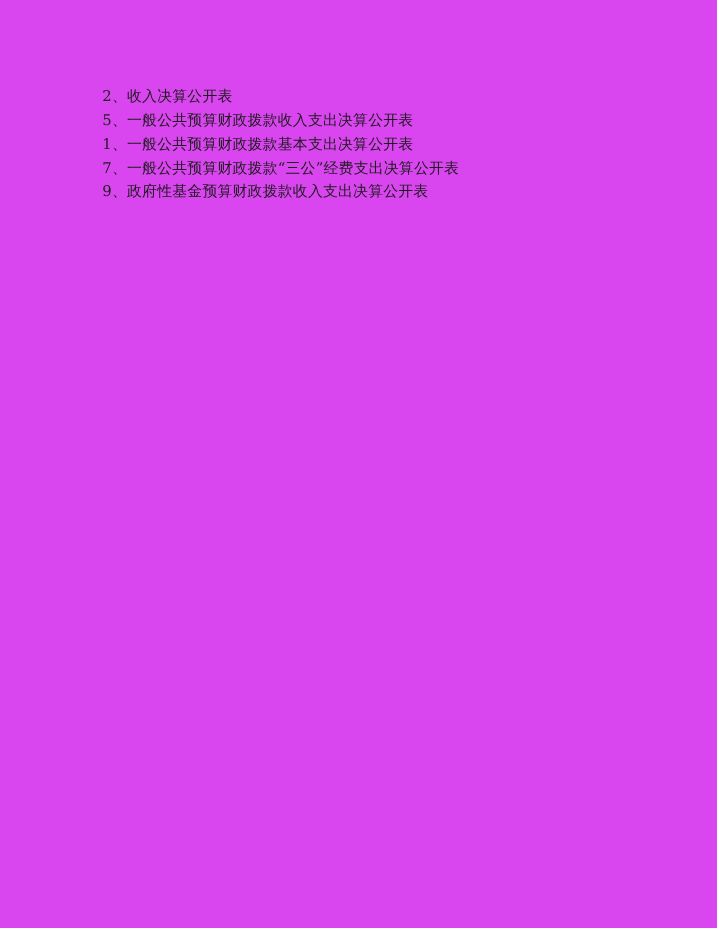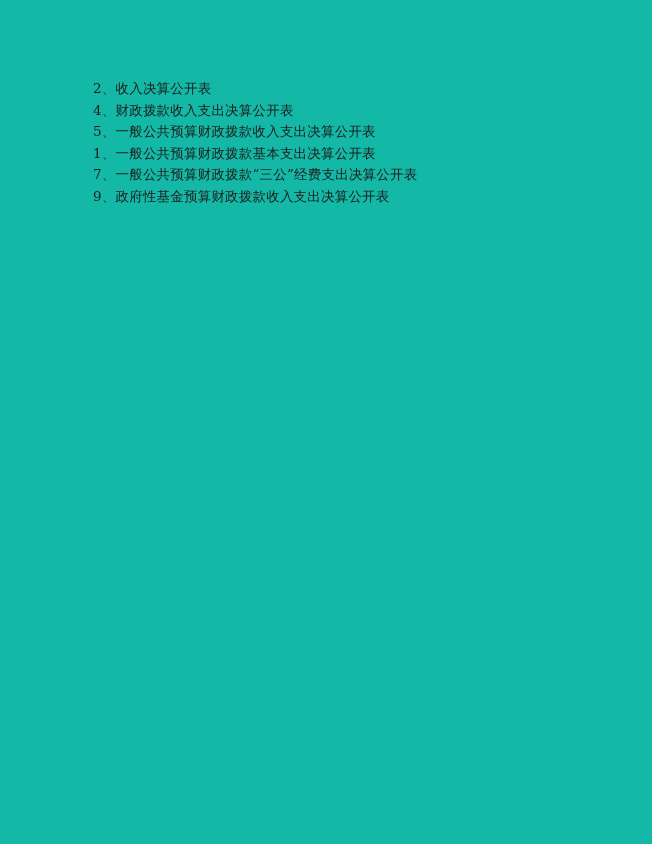--- a/index.html
+++ b/index.html
@@ -11,21 +11,21 @@
     width: 652px;
     height: 844px;
     font-family: "DejaVu Serif", "Liberation Serif", serif;
     color: #1a1a1a;
     overflow: hidden;
   }
   .page {
     position: relative;
     width: 652px;
     height: 844px;
-    background: #14b8a6;
+    background: #d946ef;
     box-sizing: border-box;
   }
   .content {
     position: absolute;
     left: 93px;
     top: 78px;
     right: 70px;
   }
   .doc-line {
     font-size: 13.5px;
@@ -40,23 +40,20 @@
 </style>
 </head>
 <body>
 
 <div class="page">
   <div class="content">
     <div class="doc-line">
       <span class="txt">2、收入决算公开表</span>
     </div>
     <div class="doc-line">
-      <span class="txt">4、财政拨款收入支出决算公开表</span>
-    </div>
-    <div class="doc-line">
       <span class="txt">5、一般公共预算财政拨款收入支出决算公开表</span>
     </div>
     <div class="doc-line">
       <span class="txt">1、一般公共预算财政拨款基本支出决算公开表</span>
     </div>
     <div class="doc-line">
       <span class="txt">7、一般公共预算财政拨款“三公”经费支出决算公开表</span>
     </div>
     <div class="doc-line">
       <span class="txt">9、政府性基金预算财政拨款收入支出决算公开表</span>

